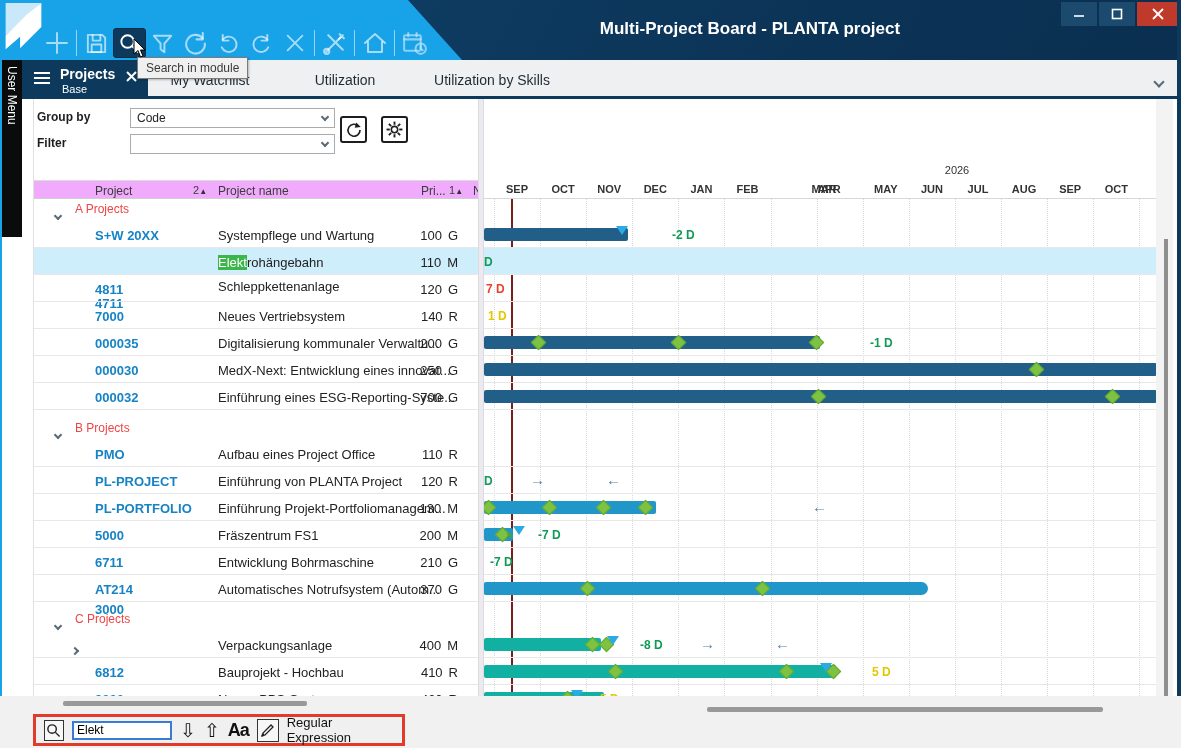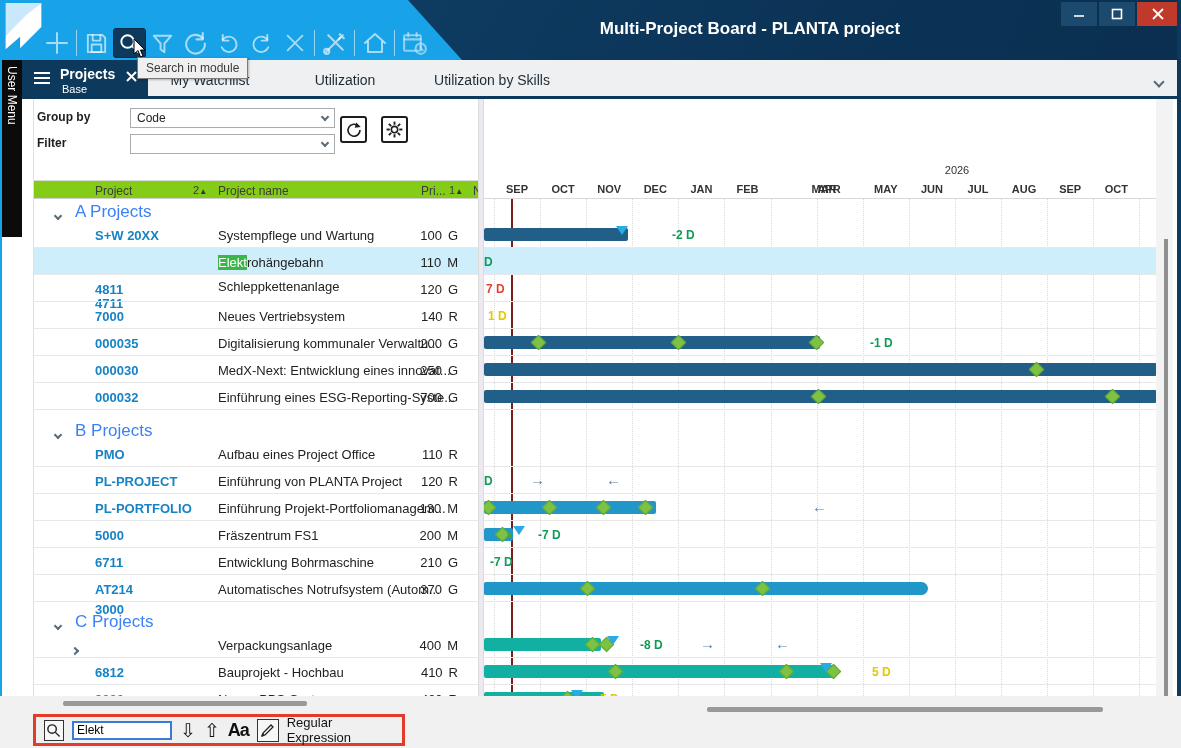--- a/index.html
+++ b/index.html
@@ -60,35 +60,35 @@
   
   .flabel { position:absolute; left:37px; font-size:12px; font-weight:bold; color:#1d1d1d; }
   .fselect { position:absolute; left:130px; width:205px; height:20px; background:#fff;
              border:1px solid #ababab; font-size:12px; color:#222; padding:2px 18px 0 6px; }
   .fselect .chev.small { position:absolute; right:6px; top:5px; }
   .boxicon { position:absolute; width:27px; height:27px; border:2px solid #1d1d1d;
              border-radius:3px; background:#fff; display:flex; align-items:center;
              justify-content:center; color:#1d1d1d; }
 
   
-  #thead { position:absolute; left:33px; top:180px; width:445px; height:19px; background:#84cc16;
+  #thead { position:absolute; left:33px; top:180px; width:445px; height:19px; background:#f0abfc;
            border-top:1px solid #dcdcdc; border-bottom:1px solid #cfcfcf; }
   .th { position:absolute; top:3px; font-size:12px; color:#3c3c3c; }
   .sortmark { font-size:11px; color:#3c3c3c; }
   .sortmark b { font-size:8px; color:#333; }
   #gantt-header-line { position:absolute; left:484px; top:198px; width:672px; height:1px; background:#d8d8d8; }
 
   
   #tbl-left-line { position:absolute; left:33px; top:99px; width:1px; height:597px; background:#e0e0e0; }
   #splitter { position:absolute; left:478px; top:99px; width:6px; height:597px;
               background:#eceaf0; border-left:1px solid #dcdcdc; border-right:1px solid #dcdcdc; }
   .rowline { position:absolute; left:33px; width:1123px; height:1px; background:#e8e8e8; }
   .hl-row { position:absolute; left:33px; width:1123px; background:#cfeefb; }
   .grp-chev { position:absolute; }
-  .grp-name { position:absolute; font-size:17px; color:#3b82f6; }
+  .grp-name { position:absolute; font-size:12px; color:#ef4444; }
   .cell-id { position:absolute; left:95px; font-size:13px; font-weight:bold; color:#1583c5; }
   .cell-name { position:absolute; left:218px; font-size:13px; color:#222; white-space:nowrap; }
   .cell-name mark { background:#3cb54a; color:#fff; }
   .cell-pri { position:absolute; left:388px; width:70px; font-size:13px; color:#222;
               display:flex; justify-content:flex-end; gap:6px; }
   .exp-chev { position:absolute; left:72px; }
   .chev.right { transform:rotate(-45deg); }
 
   
   .gridline { position:absolute; top:199px; height:497px; width:1px;

